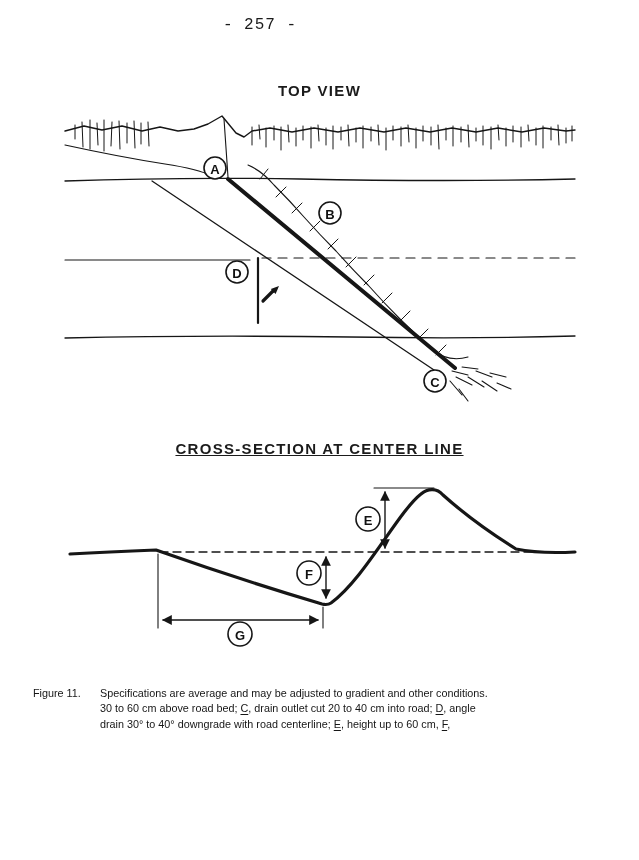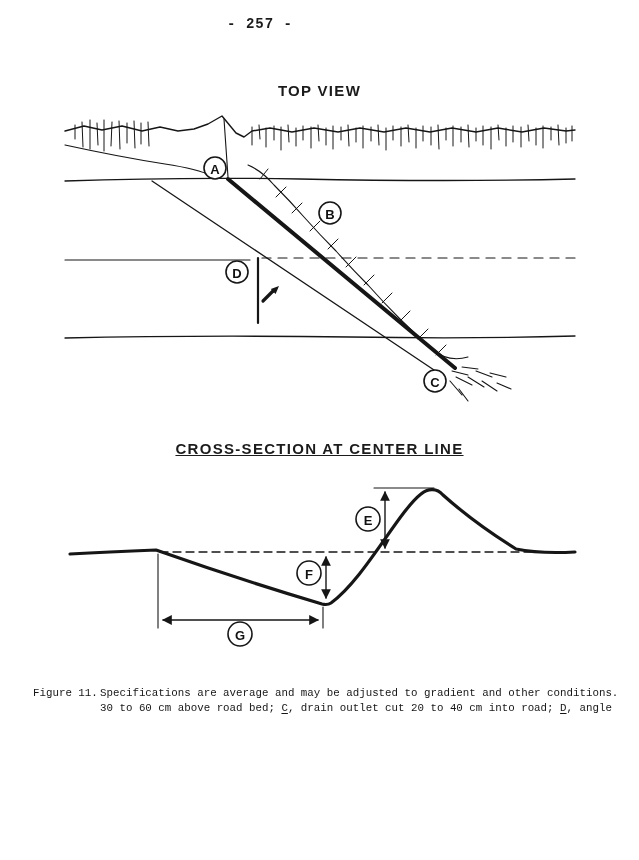--- a/index.html
+++ b/index.html
@@ -8,42 +8,42 @@
     background:#ffffff;
     position:relative;
     font-family:"Liberation Sans", sans-serif;
     color:#1b1b1b;
     overflow:hidden;
   }
   .abs { position:absolute; }
   .page-number {
     top:16px; left:0; width:520px; text-align:center;
     font-family:"Liberation Mono", monospace;
-    font-size:14px; letter-spacing:1px;font-weight:bold;
+    font-size:16px; letter-spacing:1px;
   }
   .sec-title {
     left:0; width:639px; text-align:center;
     font-weight:bold; font-size:15px; letter-spacing:1.3px;
   }
   #topview-title { top:82px; }
   #xsec-title { top:440px;text-decoration:underline; }
   svg.drawing { position:absolute; left:0; display:block; }
   #topview-svg { top:105px; }
   #xsec-svg { top:470px; }
   .ink { stroke:#161616; fill:none; stroke-linecap:round; stroke-linejoin:round; }
   .lbl-circle { fill:#ffffff; stroke:#161616; stroke-width:1.6; }
   .lbl-text {
     font-family:"Liberation Sans", sans-serif;
     font-size:13px; font-weight:bold; fill:#111111;
     text-anchor:middle; dominant-baseline:central;
   }
   .caption {
     top:686px; left:33px; width:590px;
     display:flex; align-items:flex-start;
-    font-family:Liberation Mono, monospace;
+    font-family:Liberation Sans, sans-serif;
     font-size:10.8px; line-height:15.4px;
     color:#161616;
   }
   .cap-label { flex:0 0 67px; white-space:nowrap; }
   .cap-lines { flex:1 1 auto; }
   .cap-line { white-space:pre; }
   .cap-line span.u { text-decoration:underline; text-underline-offset:2px; }
 </style>
 </head>
 <body>
@@ -134,14 +134,15 @@
     <circle class="lbl-circle" cx="240" cy="164" r="12"></circle>
     <text class="lbl-text" x="240" y="165">G</text>
   </g>
 </svg>
 
 <div class="abs caption">
   <div class="cap-label">Figure 11.</div>
   <div class="cap-lines">
       <div class="cap-line"><span>Specifications are average and may be adjusted to gradient and other conditions.</span></div>
       <div class="cap-line"><span>30 to 60 cm above road bed; </span><span class="u">C</span><span>, drain outlet cut 20 to 40 cm into road; </span><span class="u">D</span><span>, angle</span></div>
+      <div class="cap-line"><span>drain 30° to 40° downgrade with road centerline; </span><span class="u">E</span><span>, height up to 60 cm, </span><span class="u">F</span><span>,</span></div>
     </div>
 </div>
 
 </body></html>

